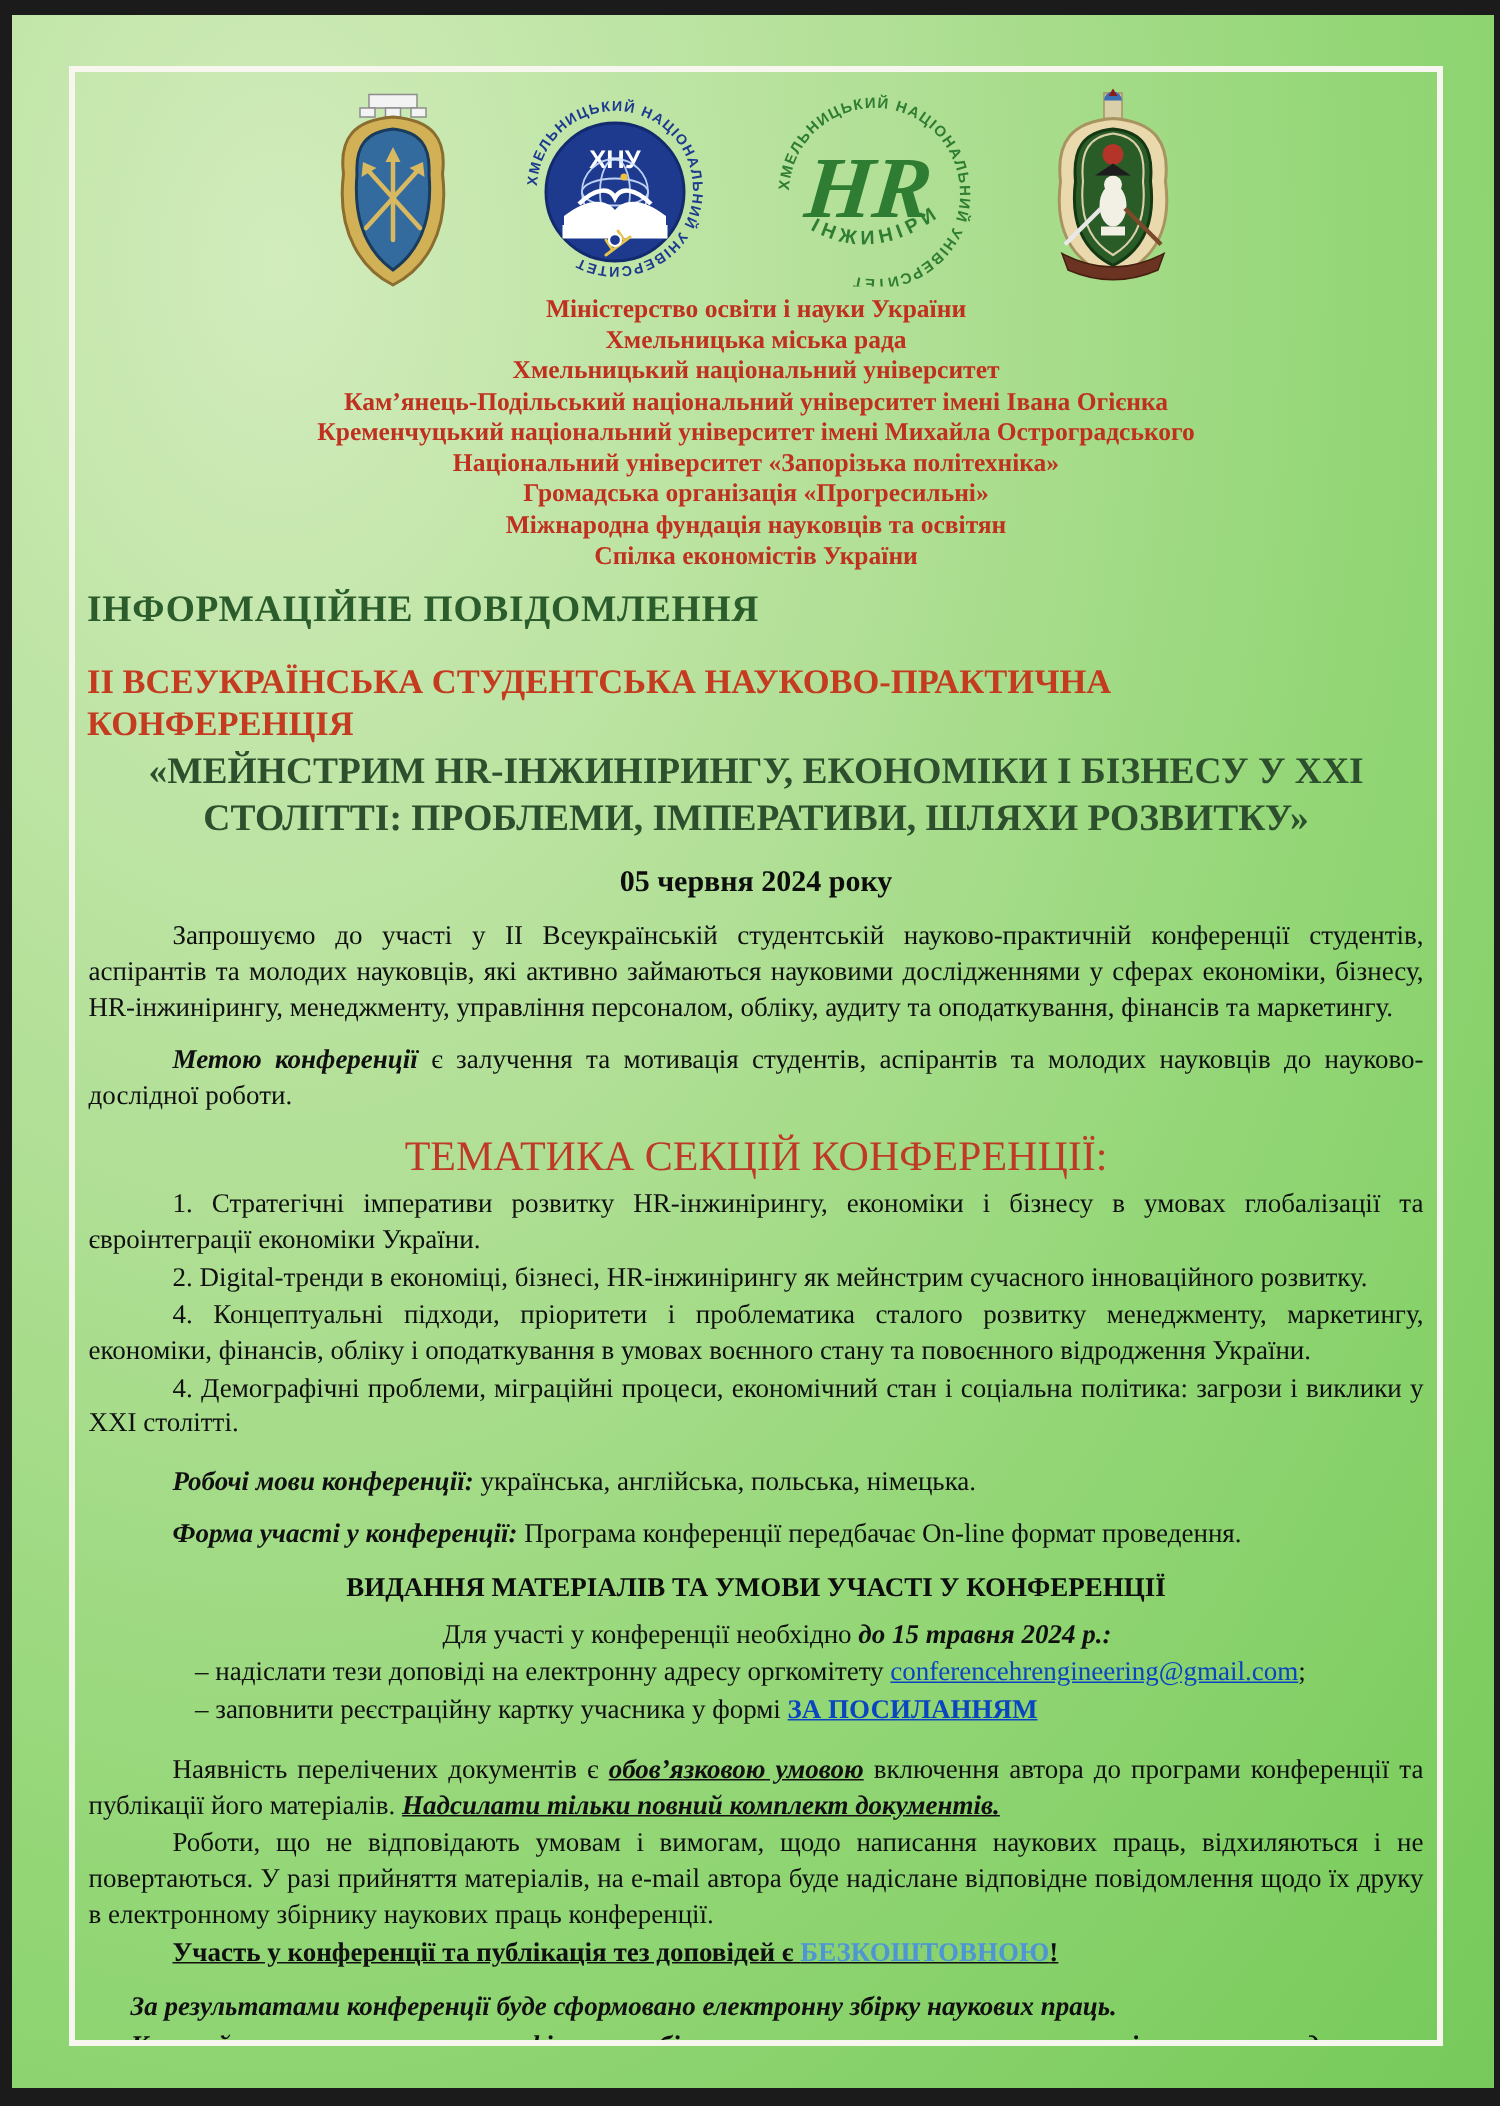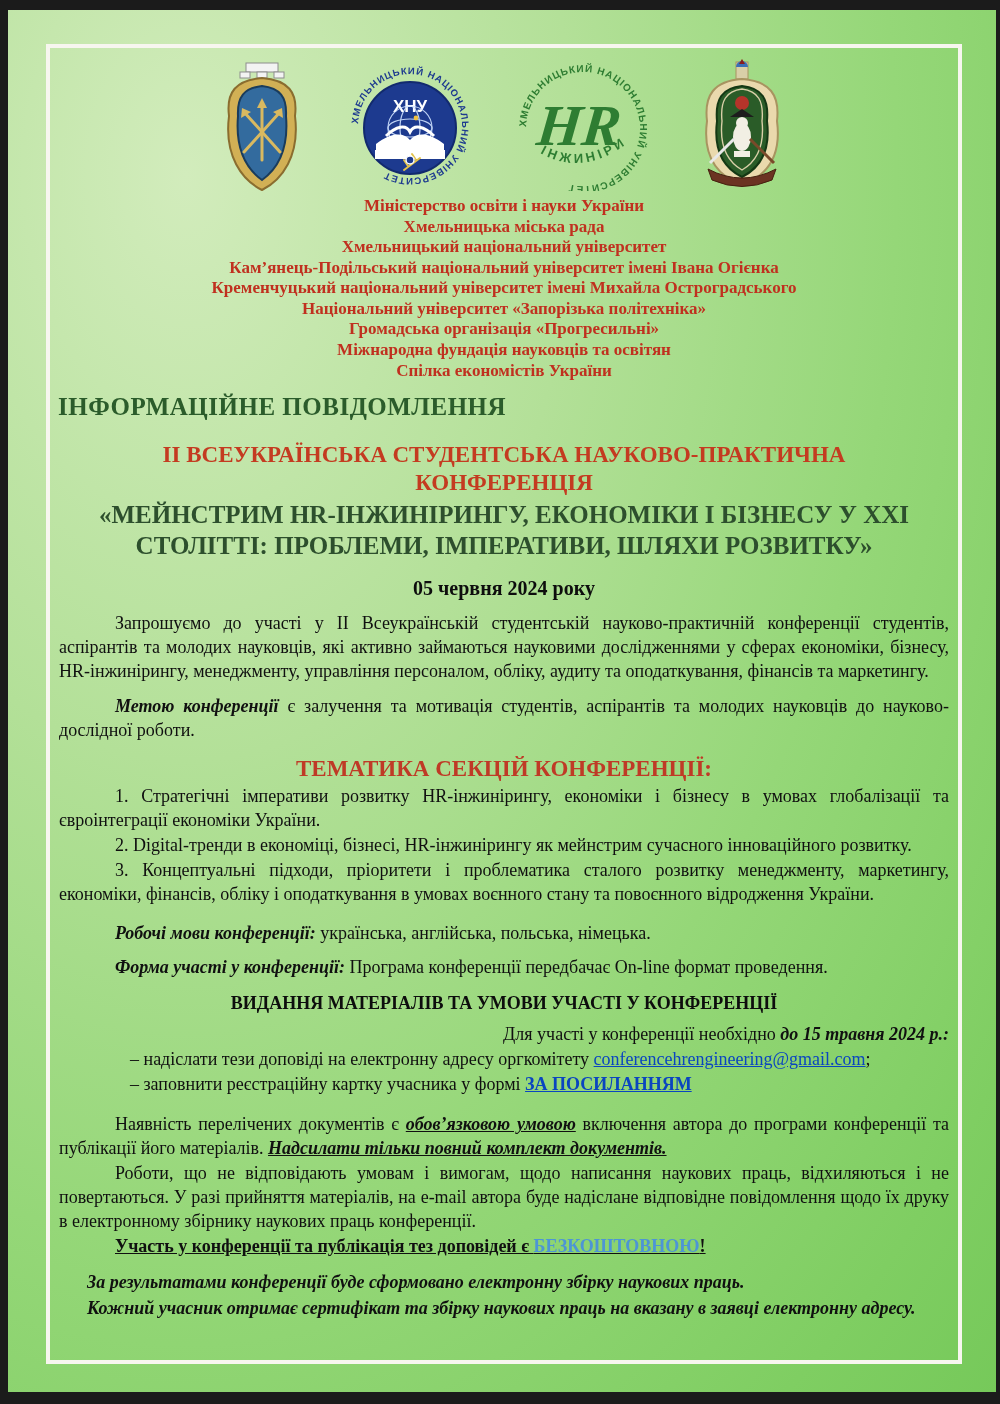--- a/index.html
+++ b/index.html
@@ -33,47 +33,47 @@
   .orgs{ text-align:center; margin:2px 0 4px 0;}
   .orgs div{
     color:#c0301f;font-weight:bold;font-size:17px;line-height:1.21;
   }
   
   .h-info{
     text-align:left;color:#2b5c2b;font-weight:bold;
     font-size:25px;margin:12px 0 20px 0;letter-spacing:.5px;
   }
   .h-red{
-    text-align:center;color:#c43b20;font-weight:bold;
+    color:#c43b20;font-weight:bold;
     font-size:23px;line-height:1.22;margin:0 0 2px 0;
   }
   .h-main{
     text-align:center;color:#2d4f2d;font-weight:bold;
     font-size:25px;line-height:1.24;margin:2px 0 0 0;
   }
   .date{
     text-align:center;color:#0d0d0d;font-weight:bold;
     font-size:20px;margin:16px 0 12px 0;
   }
   
   p.body{
     font-size:18px;line-height:1.33;color:#101010;
     text-align:justify;text-indent:56px;margin:1px;
   }
   p.mt{margin-top:11px;}
   .lead{font-weight:bold;font-style:italic;}
   .h-topics{
-    text-align:center;color:#bf3a26;font-weight:bold;
-    font-size:23px;margin:13px 0 3px 0;
+    text-align:center;color:#bf3a26;font-weight:normal;
+    font-size:28px;margin:13px 0 3px 0;
   }
   .h-publ{
     text-align:center;font-weight:bold;font-size:18px;
     margin:13px 0 9px 0;color:#0d0d0d;
   }
-  p.small-indent{text-indent:28px;text-align:right;}
+  p.small-indent{text-indent:28px;text-align:center;}
   p.dash{text-indent:0;margin-left:72px;text-align:left;}
   a.mail-link{color:#0a45c0;text-decoration:underline;}
   a.form-link{color:#0a45c0;text-decoration:underline;font-weight:bold;}
   .req{font-weight:bold;font-style:italic;text-decoration:underline;}
   .center-free{
     text-align:center;font-weight:bold;text-indent:0;
     margin-top:16px;font-size:18.5px;text-decoration:underline;
   }
   .free-word{color:#4d95d5;}
   p.res{
@@ -196,21 +196,22 @@
 
     <div class="date">05 червня 2024 року</div>
 
     <p class="body">Запрошуємо до участі у ІІ Всеукраїнській студентській науково-практичній конференції студентів, аспірантів та молодих науковців, які активно займаються науковими дослідженнями у сферах економіки, бізнесу, HR-інжинірингу, менеджменту, управління персоналом, обліку, аудиту та оподаткування, фінансів та маркетингу.</p>
 
     <p class="body mt"><span class="lead">Метою конференції</span><span> є залучення та мотивація студентів, аспірантів та молодих науковців до науково-дослідної роботи.</span></p>
 
     <div class="h-topics">ТЕМАТИКА СЕКЦІЙ КОНФЕРЕНЦІЇ:</div>
     <p class="body">1. Стратегічні імперативи розвитку HR-інжинірингу, економіки і бізнесу в умовах глобалізації та євроінтеграції економіки України.</p>
     <p class="body">2. Digital-тренди в економіці, бізнесі, HR-інжинірингу як мейнстрим сучасного  інноваційного розвитку.</p>
-    <p class="body">3. Концептуальні підходи, пріоритети і проблематика сталого розвитку менеджменту, маркетингу, економіки, фінансів, обліку і оподаткування в умовах воєнного стану та повоєнного  відродження України.</p>
+    <p class="body">4. Концептуальні підходи, пріоритети і проблематика сталого розвитку менеджменту, маркетингу, економіки, фінансів, обліку і оподаткування в умовах воєнного стану та повоєнного  відродження України.</p>
+    <p class="body">4. Демографічні проблеми, міграційні процеси, економічний стан і соціальна політика: загрози і виклики у ХХІ столітті.</p>
 
     <p class="body mt" style="margin-top:15px"><span class="lead">Робочі мови конференції:</span><span> українська, англійська, польська, німецька.</span></p>
 
     <p class="body mt"><span class="lead">Форма участі у конференції:</span><span> Програма конференції передбачає On-line формат проведення.</span></p>
 
     <div class="h-publ">ВИДАННЯ МАТЕРІАЛІВ ТА УМОВИ УЧАСТІ У КОНФЕРЕНЦІЇ</div>
 
     <p class="body small-indent"><span>Для участі у конференції необхідно </span><span class="lead">до 15 травня 2024 р.:</span></p>
 
     <p class="body dash"><span>– надіслати тези доповіді на електронну адресу оргкомітету </span><a class="mail-link" href="#">conferencehrengineering@gmail.com</a><span>;</span></p>

